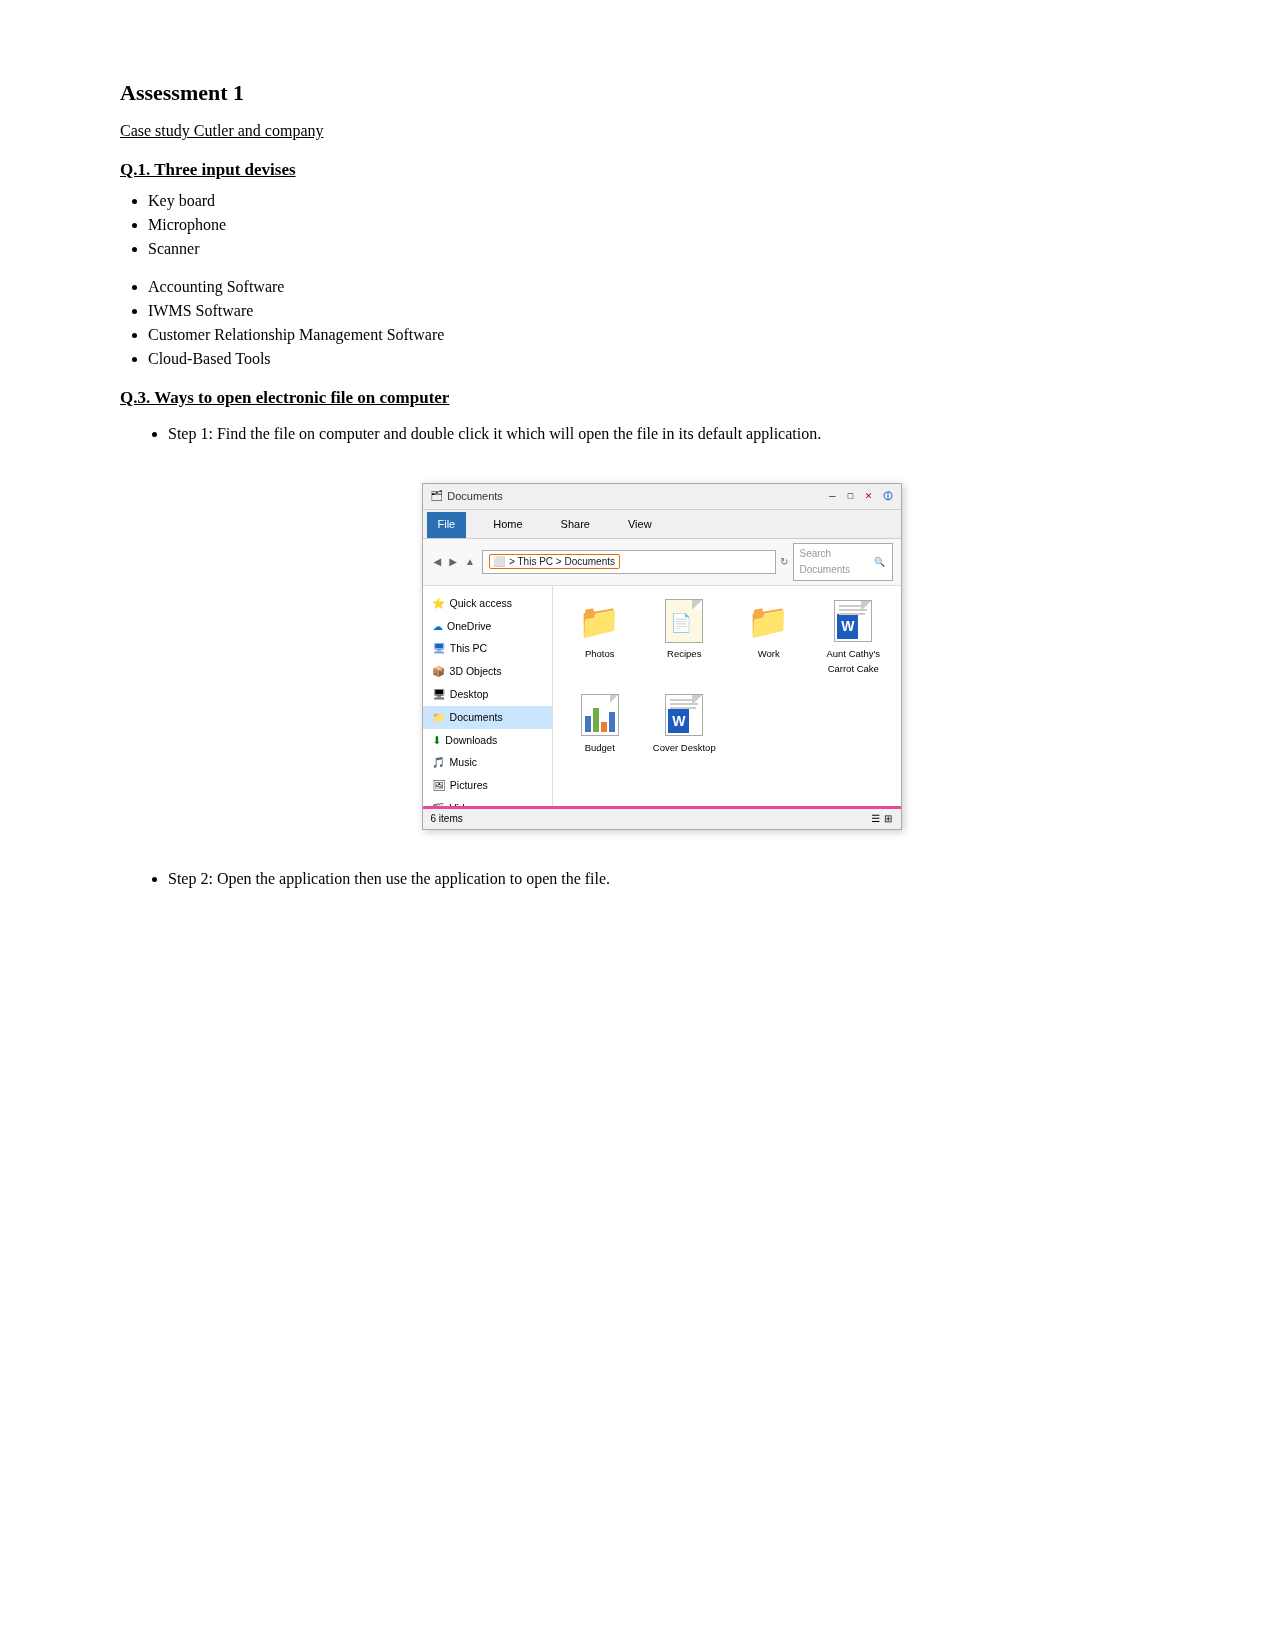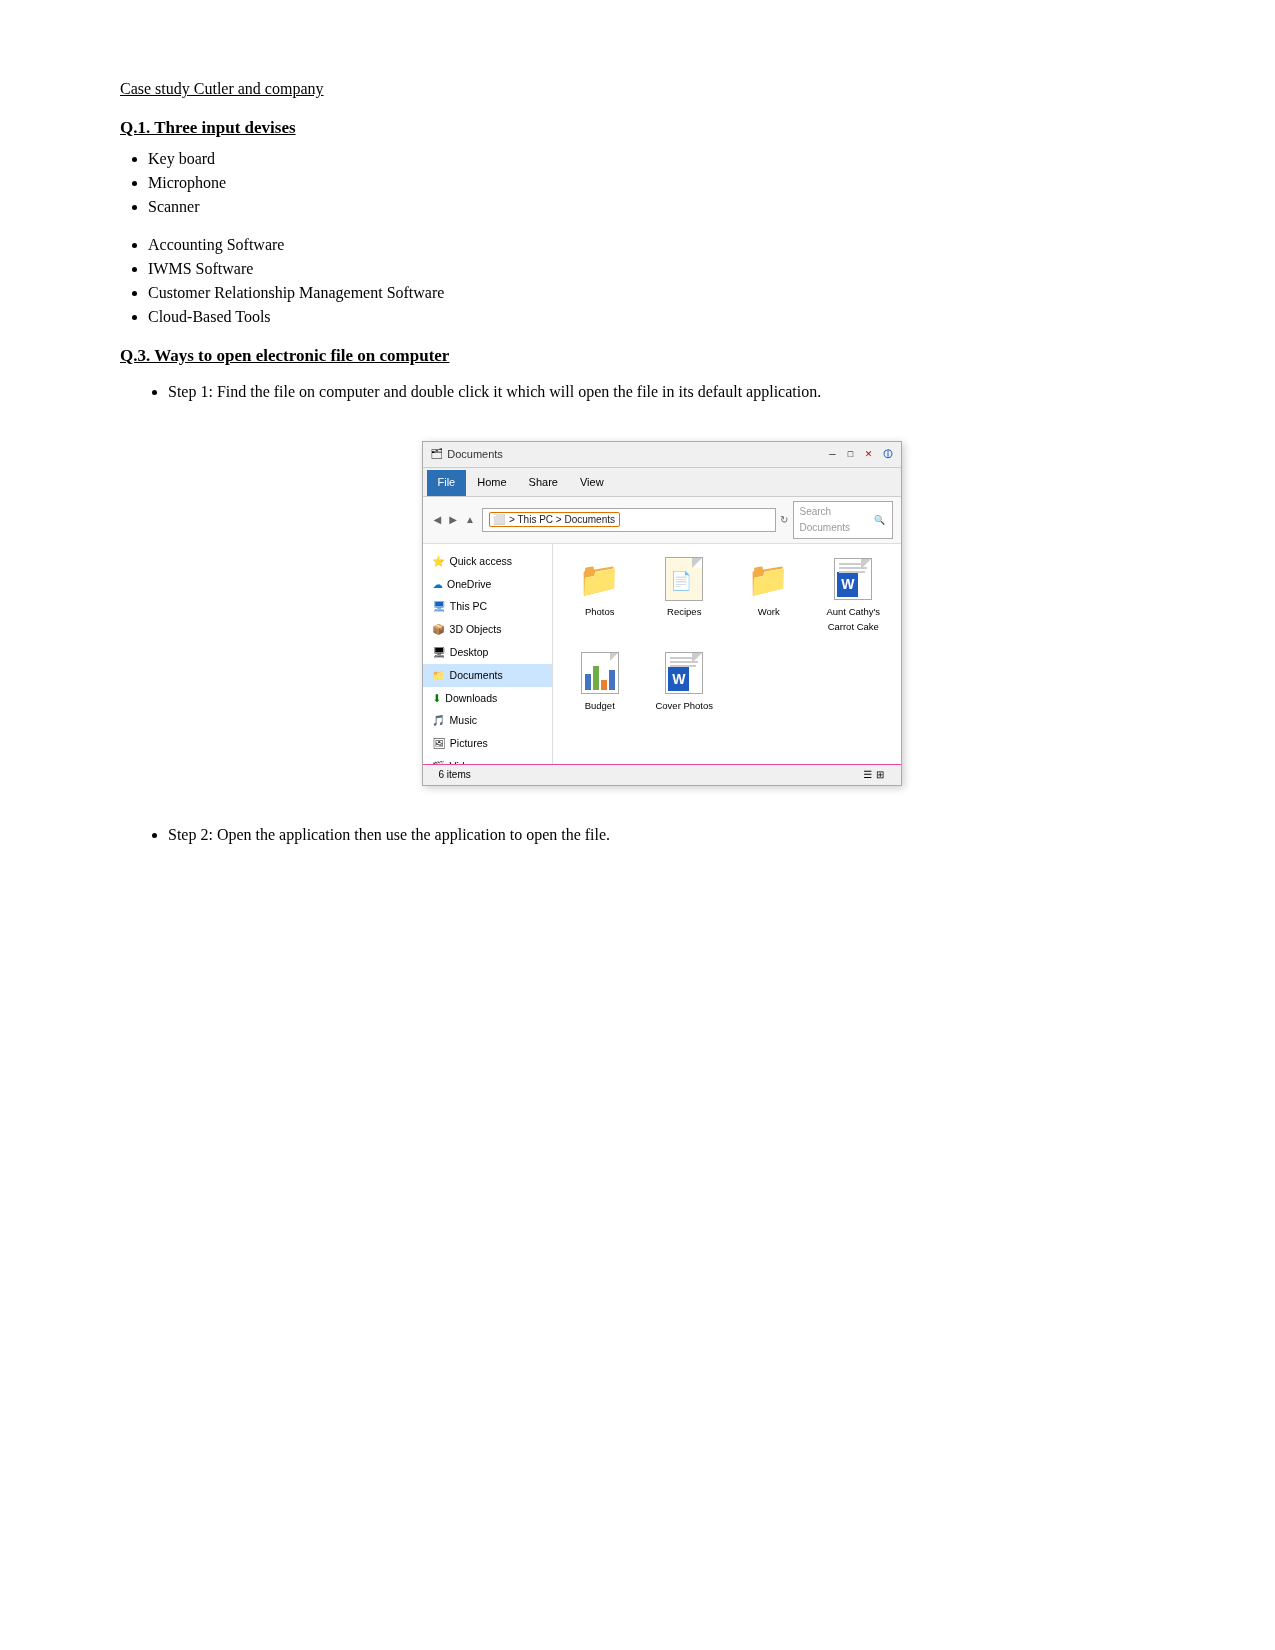--- a/index.html
+++ b/index.html
@@ -116,21 +116,21 @@
       cursor: pointer;
     }
 
     .fe-ribbon {
       background: #f0f0f0;
       border-bottom: 1px solid #ccc;
     }
 
     .fe-ribbon-tabs {
       display: flex;
-      gap: 0;
+      gap: 16px;
       padding: 0 4px;
     }
 
     .fe-ribbon-tab {
       padding: 3px 10px;
       font-size: 11px;
       cursor: pointer;
       border: 1px solid transparent;
       margin-top: 2px;
     }
@@ -248,22 +248,22 @@
 
     .fe-file-name {
       font-size: 9.5px;
       text-align: center;
       color: #000;
       word-break: break-word;
     }
 
     .fe-statusbar {
       background: #f0f0f0;
-      border-top: 1px solid #ec4899;
-      padding: 2px 16px;
+      border-top: 3px solid #ec4899;
+      padding: 2px 8px;
       font-size: 10px;
       display: flex;
       justify-content: space-between;
       align-items: center;
     }
 
     .address-orange-border {
       border: 1px solid #e07000;
       padding: 1px 4px;
       border-radius: 2px;
@@ -294,20 +294,21 @@
       height: 0;
       border-left: 10px solid #ccc;
       border-bottom: 10px solid #fff;
     }
   </style>
 </head>
 <body>
 
 <div>
 
+  <h1 class="page-title">Assessment 1</h1>
 
   <a class="case-study-link">Case study Cutler and company</a>
 
   <div class="section">
     <h2 class="question-heading">Q.1.  Three input devises</h2>
     <ul>
       <li>Key board</li>
       <li>Microphone</li>
       <li>Scanner</li>
     </ul>
@@ -479,21 +480,21 @@
                 <div class="fe-file-item">
                   <div class="fe-file-icon">
                     <div style="width:38px;height:42px;background:white;border:1px solid #aaa;position:relative;overflow:hidden;display:flex;align-items:flex-end;">
                       <div style="position:absolute;top:0;right:0;width:0;height:0;border-left:10px solid #ccc;border-bottom:10px solid #fff;"></div>
                       <div style="background:#1d5bbf;color:white;font-weight:bold;font-size:14px;padding:1px 4px;font-family:Arial;margin:2px;">W</div>
                       <div style="position:absolute;top:4px;left:4px;right:10px;height:2px;background:#ccc;"></div>
                       <div style="position:absolute;top:8px;left:4px;right:4px;height:2px;background:#ccc;"></div>
                       <div style="position:absolute;top:12px;left:4px;right:6px;height:2px;background:#ccc;"></div>
                     </div>
                   </div>
-                  <span class="fe-file-name">Cover Photos</span>
+                  <span class="fe-file-name">Cover Desktop</span>
                 </div>
 
               </div>
             </div>
 
             <div class="fe-statusbar">
               <span>6 items</span>
               <div style="display:flex;gap:4px;">
                 <span style="font-size:10px;">☰</span>
                 <span style="font-size:10px;">⊞</span>

